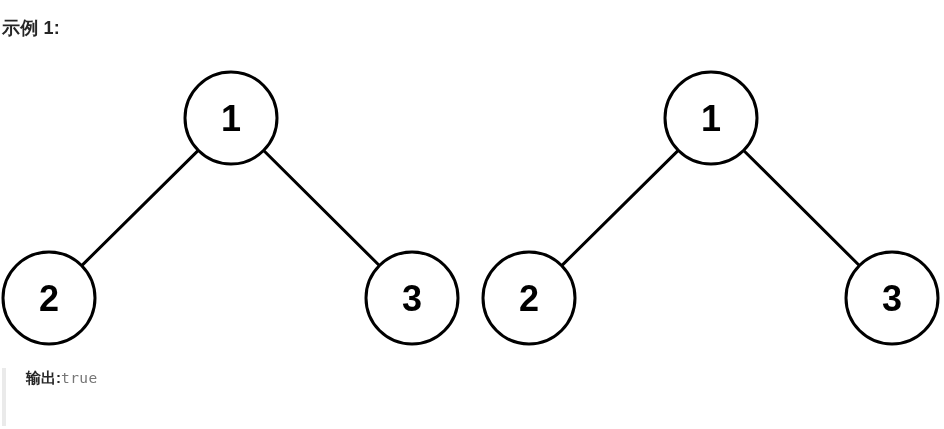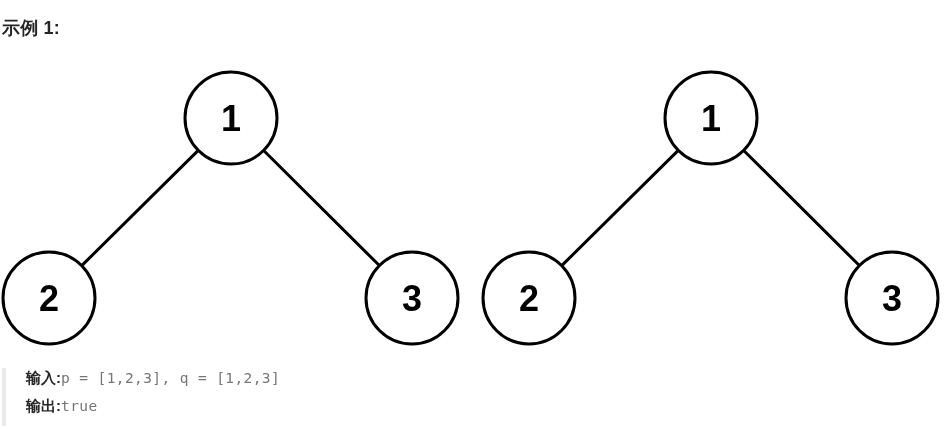--- a/index.html
+++ b/index.html
@@ -113,18 +113,15 @@
         <g>
           <circle cx="892" cy="250" r="46" fill="#ffffff" stroke="#000000" stroke-width="3"></circle>
           <text x="892" y="250" text-anchor="middle" dominant-baseline="central" font-family="&quot;Liberation Sans&quot;, &quot;DejaVu Sans&quot;, sans-serif" font-size="36" font-weight="bold" fill="#000000">3</text>
         </g>
       </g>
   </svg>
 </div>
 
 <div class="io-block">
   <div class="io-line">
-    <span class="io-label">输入:</span><span class="io-code">p = [1,2,3], q = [1,2,3]</span>
-  </div>
-  <div class="io-line">
     <span class="io-label">输出:</span><span class="io-code">true</span>
   </div>
 </div>
 
 </body></html>

